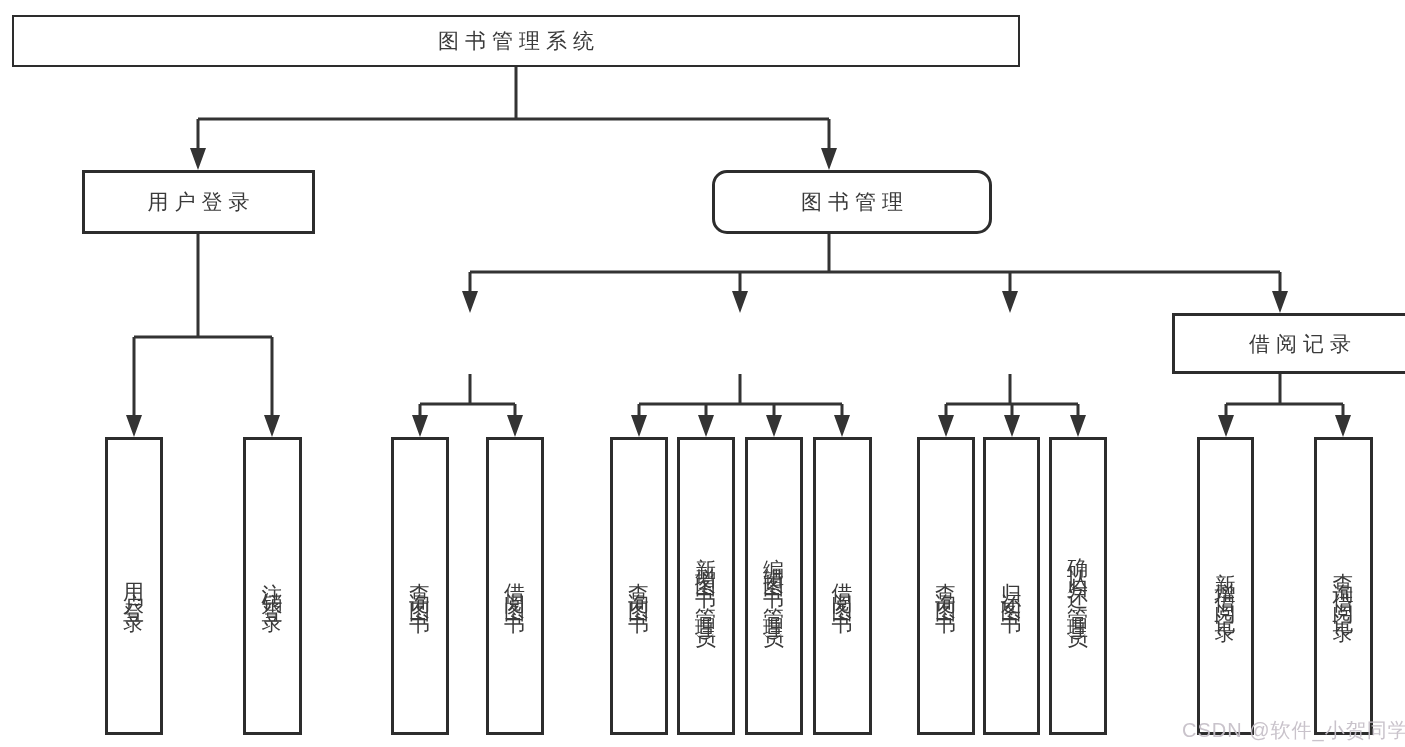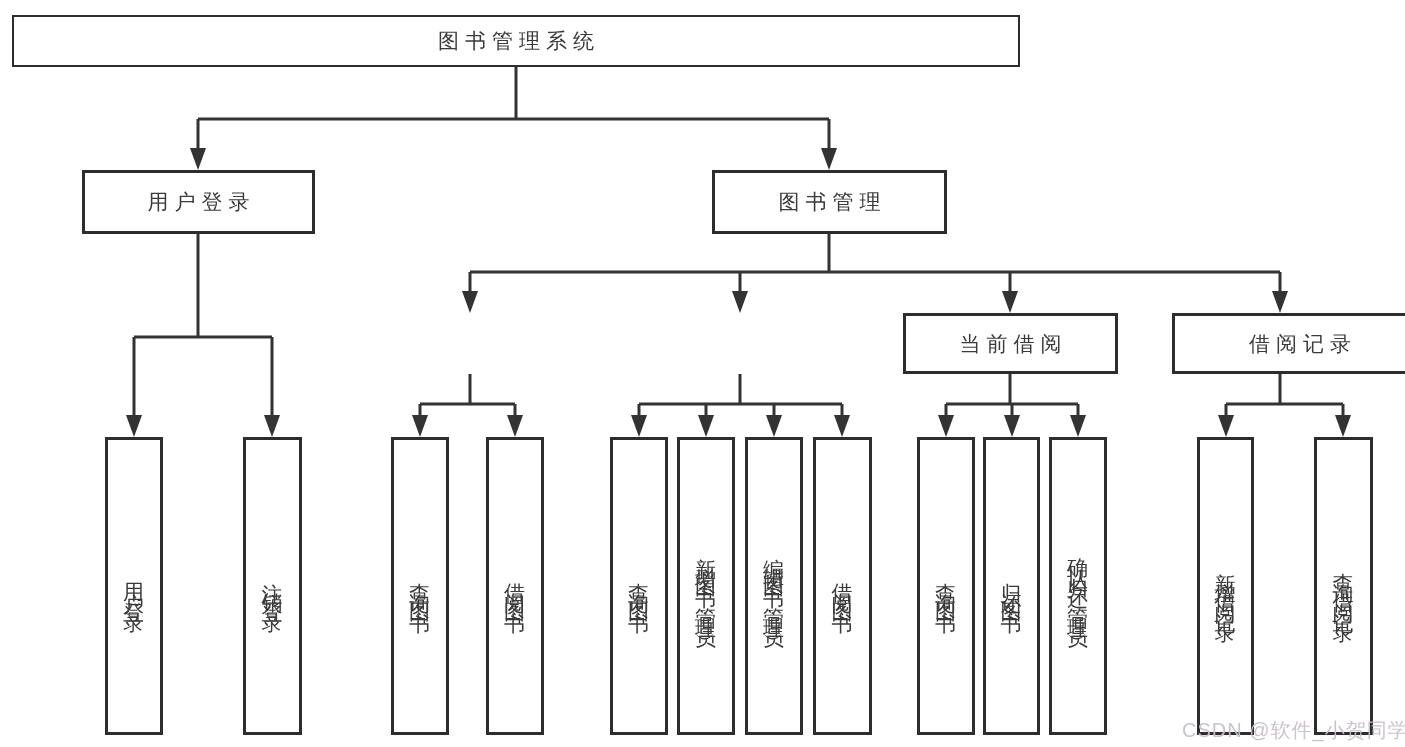--- a/index.html
+++ b/index.html
@@ -95,27 +95,24 @@
     </g>
   </svg>
 
   <div class="box root" style="left:12px; top:15px; width:1008px; height:52px;">
     <span class="h-lbl">图书管理系统</span>
   </div>
 
   <div class="box" style="left:82px; top:170px; width:233px; height:64px;">
     <span class="h-lbl">用户登录</span>
   </div>
-  <div class="box" style="left:712px; top:170px; width:235px; height:64px;">
+  <div class="box" style="left:712px; top:170px; width:280px; height:64px;border-radius:15px;">
     <span class="h-lbl">图书管理</span>
   </div>
 
-  <div class="box" style="left:903px; top:313px; width:215px; height:61px;">
-    <span class="h-lbl">当前借阅</span>
-  </div>
   <div class="box" style="left:1172px; top:313px; width:256px; height:61px;">
     <span class="h-lbl">借阅记录</span>
   </div>
 
   <div class="box leaf" style="left:105px; top:437px; width:58px; height:298px;">
     <span>用户登录</span>
   </div>
   <div class="box leaf" style="left:243px; top:437px; width:59px; height:298px;">
     <span>注销登录</span>
   </div>

